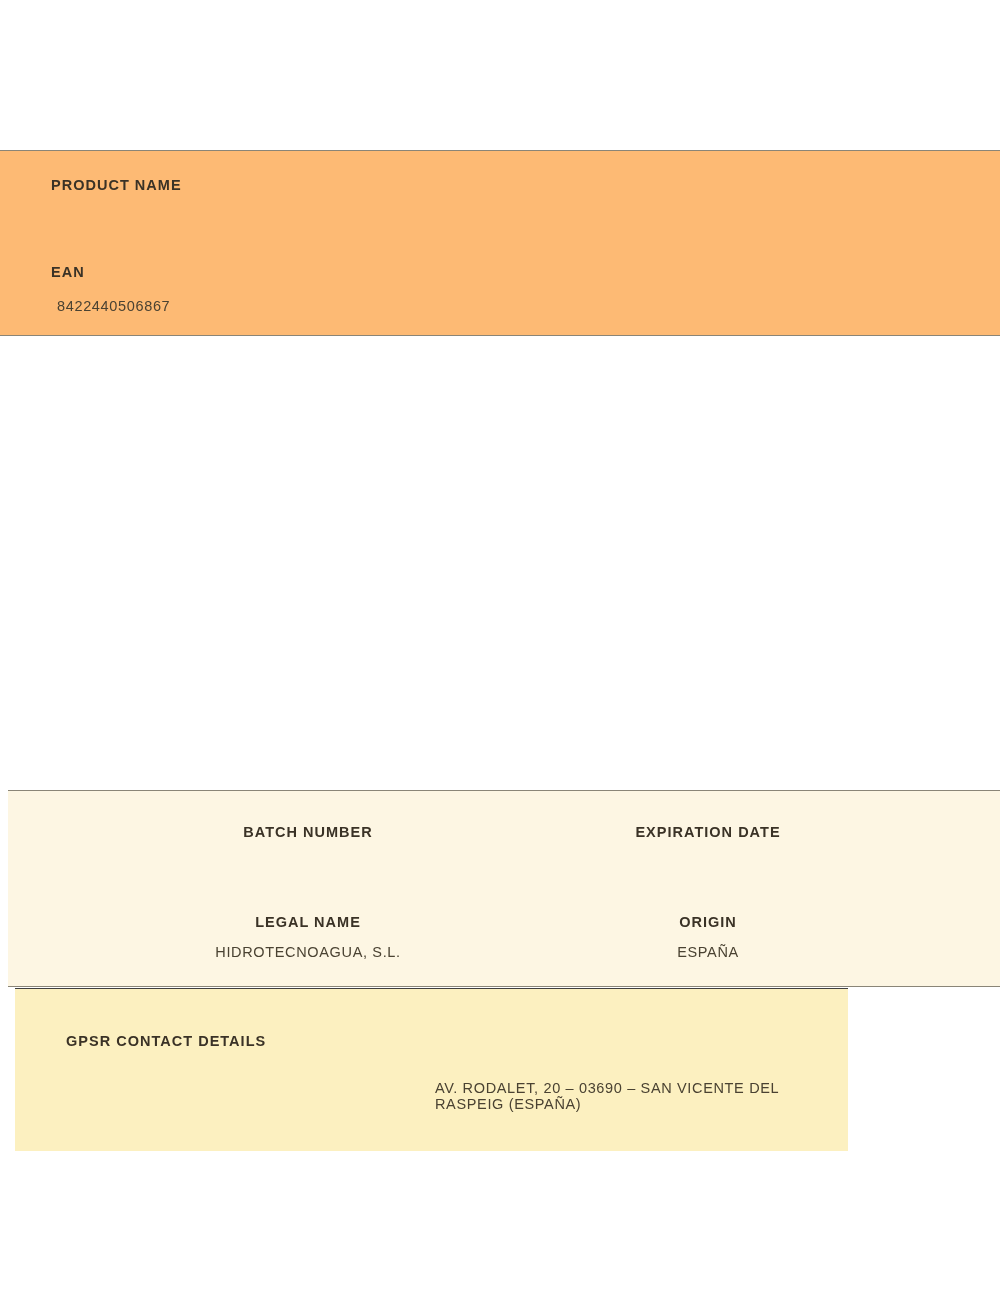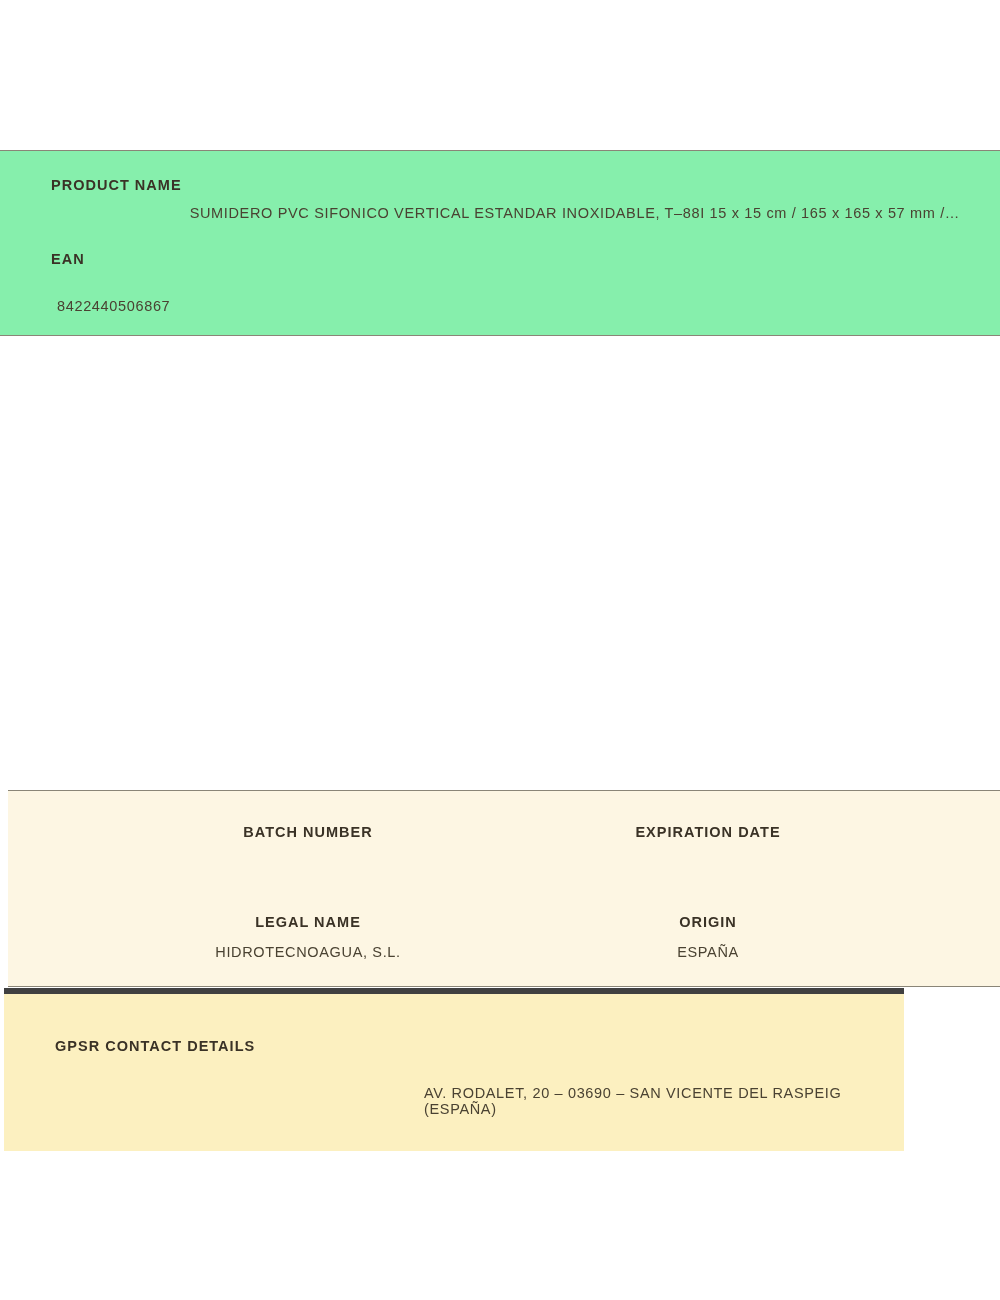--- a/index.html
+++ b/index.html
@@ -21,25 +21,24 @@
     inset: 0;
   }
 
   
   .product-block {
     position: absolute;
     left: 0;
     top: 150px;
     width: 1000px;
     height: 186px;
-    background: #86efac;
+    background: #fdba74;
     border-top: 1px solid #8a8577;
     border-bottom: 1px solid #8a8577;
     box-sizing: border-box;
-    text-align: right;
   }
 
   .field-label {
     font-size: 14.5px;
     font-weight: bold;
     letter-spacing: 0.07em;
     color: #3a3226;
   }
 
   .field-value {
@@ -59,21 +58,21 @@
     left: 51px;
     top: 54px;
     right: 40px;
     white-space: nowrap;
     overflow: hidden;
     text-overflow: ellipsis;
   }
   .ean-label {
     position: absolute;
     left: 51px;
-    top: 100px;
+    top: 113px;
   }
   .ean-value {
     position: absolute;
     left: 57px;
     top: 147px;
   }
 
   
   .blank-area {
     position: absolute;
@@ -110,26 +109,26 @@
     text-align: center;
   }
 
   .row-1 { top: 33px; }
   .row-2 { top: 123px; }
   .row-2v { top: 153px; }
 
   
   .gpsr-block {
     position: absolute;
-    left: 4px;
+    left: 15px;
     top: 988px;
-    width: 900px;
+    width: 833px;
     height: 163px;
     background: #fcf0c0;
-    border-top: 6px solid #404040;
+    border-top: 1px solid #404040;
     box-sizing: border-box;
   }
 
   .gpsr-label {
     position: absolute;
     left: 51px;
     top: 44px;
   }
   .gpsr-address {
     position: absolute;
@@ -151,21 +150,20 @@
     background: #ffffff;
   }
 </style>
 </head>
 <body>
 
 <div class="page">
 
   <div class="product-block">
     <div class="field-label product-name-label">PRODUCT NAME</div>
-    <div class="field-value product-name-value">SUMIDERO PVC SIFONICO VERTICAL ESTANDAR INOXIDABLE, T–88I 15 x 15 cm / 165 x 165 x 57 mm /…</div>
     <div class="field-label ean-label">EAN</div>
     <div class="field-value ean-value">8422440506867</div>
   </div>
 
   <div class="blank-area"></div>
 
   <div class="batch-block">
     <div class="field-label col-center-left row-1">BATCH NUMBER</div>
     <div class="field-value col-center-left row-1" style="top:63px;"></div>
 

